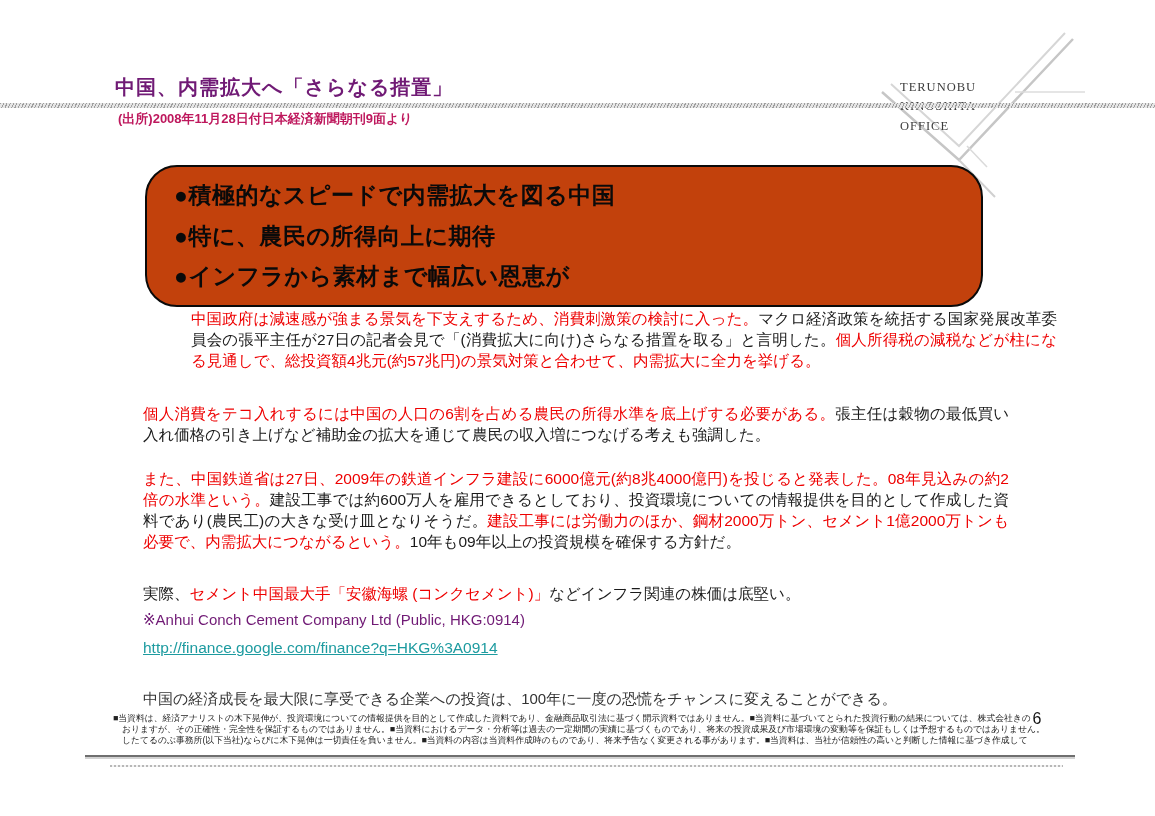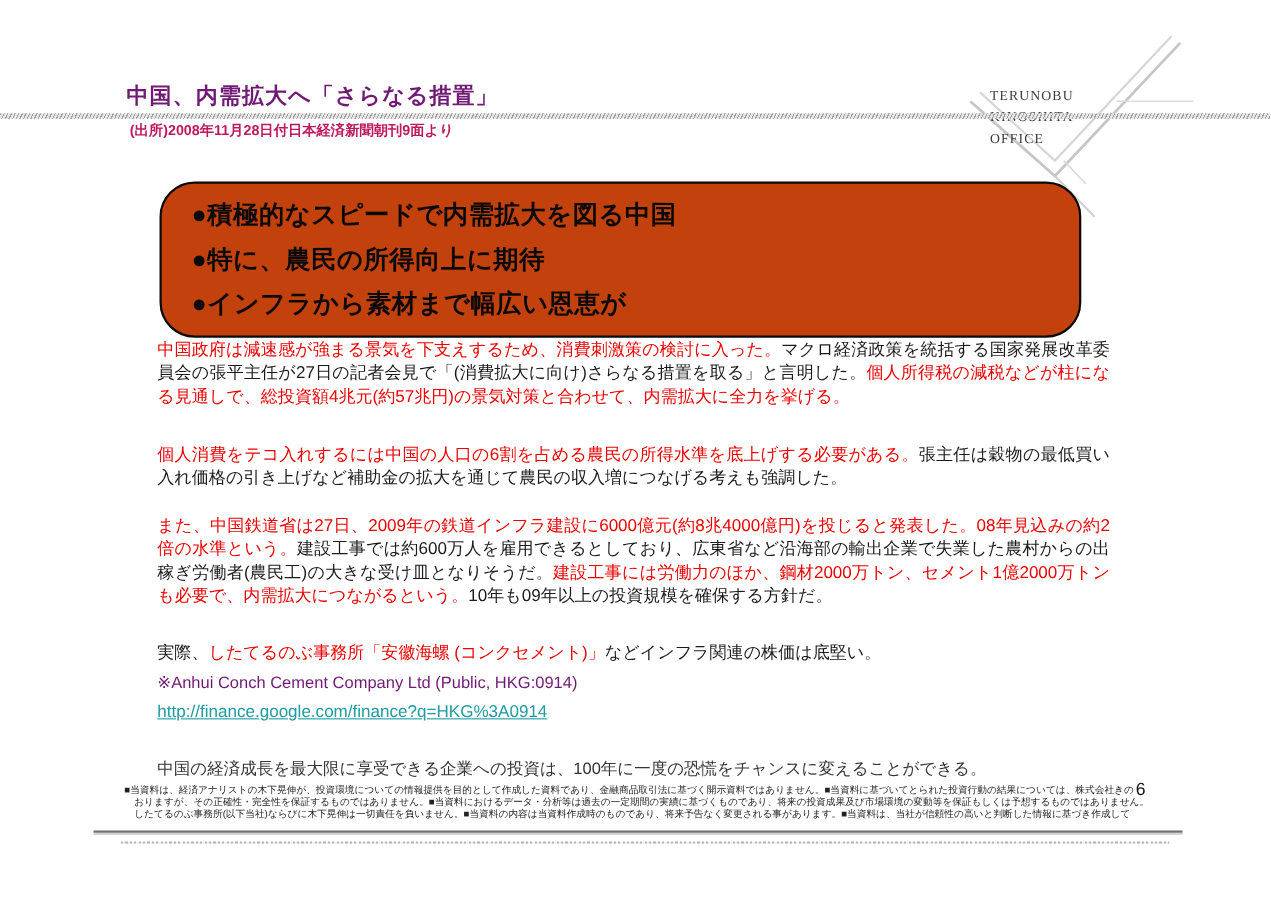--- a/index.html
+++ b/index.html
@@ -52,21 +52,21 @@
   .box-bullet{
     font-size:23px;font-weight:bold;color:#0a0a0a;
     letter-spacing:0.5px;white-space:nowrap;
   }
   
   .para{
     position:absolute;left:143px;width:866px;
     font-size:15.5px;line-height:21px;
     text-align:justify;
   }
-  .p1{top:308px;}
+  .p1{top:308px;margin-left:48px;}
   .p2{top:403px;}
   .p3{top:468px;}
   .p4{top:583px;}
   .seg-red{color:var(--red);}
   .seg-black{color:var(--black);}
   .note-line{
     position:absolute;left:143px;top:611px;
     font-size:15px;color:#701a75;white-space:nowrap;
   }
   .stock-link{
@@ -122,22 +122,22 @@
   <div class="source">(出所)2008年11月28日付日本経済新聞朝刊9面より</div>
 
   <div class="highlight-box">
       <div class="box-bullet">●積極的なスピードで内需拡大を図る中国</div>
       <div class="box-bullet">●特に、農民の所得向上に期待</div>
       <div class="box-bullet">●インフラから素材まで幅広い恩恵が</div>
     </div>
 
   <div class="para p1"><span class="seg-red">中国政府は減速感が強まる景気を下支えするため、消費刺激策の検討に入った。</span><span class="seg-black">マクロ経済政策を統括する国家発展改革委員会の張平主任が27日の記者会見で「(消費拡大に向け)さらなる措置を取る」と言明した。</span><span class="seg-red">個人所得税の減税などが柱になる見通しで、総投資額4兆元(約57兆円)の景気対策と合わせて、内需拡大に全力を挙げる。</span></div>
   <div class="para p2"><span class="seg-red">個人消費をテコ入れするには中国の人口の6割を占める農民の所得水準を底上げする必要がある。</span><span class="seg-black">張主任は穀物の最低買い入れ価格の引き上げなど補助金の拡大を通じて農民の収入増につなげる考えも強調した。</span></div>
-  <div class="para p3"><span class="seg-red">また、中国鉄道省は27日、2009年の鉄道インフラ建設に6000億元(約8兆4000億円)を投じると発表した。08年見込みの約2倍の水準という。</span><span class="seg-black">建設工事では約600万人を雇用できるとしており、広東省など沿海部の輸出企業で失業した農村からの出稼ぎ労働者(農民工)の大きな受け皿となりそうだ。</span><span class="seg-red">建設工事には労働力のほか、鋼材2000万トン、セメント1億2000万トンも必要で、内需拡大につながるという。</span><span class="seg-black">10年も09年以上の投資規模を確保する方針だ。</span></div>
-  <div class="para p4"><span class="seg-black">実際、</span><span class="seg-red">したてるのぶ事務所「安徽海螺 (コンクセメント)」</span><span class="seg-black">などインフラ関連の株価は底堅い。</span></div>
+  <div class="para p3"><span class="seg-red">また、中国鉄道省は27日、2009年の鉄道インフラ建設に6000億元(約8兆4000億円)を投じると発表した。08年見込みの約2倍の水準という。</span><span class="seg-black">建設工事では約600万人を雇用できるとしており、投資環境についての情報提供を目的として作成した資料であり(農民工)の大きな受け皿となりそうだ。</span><span class="seg-red">建設工事には労働力のほか、鋼材2000万トン、セメント1億2000万トンも必要で、内需拡大につながるという。</span><span class="seg-black">10年も09年以上の投資規模を確保する方針だ。</span></div>
+  <div class="para p4"><span class="seg-black">実際、</span><span class="seg-red">セメント中国最大手「安徽海螺 (コンクセメント)」</span><span class="seg-black">などインフラ関連の株価は底堅い。</span></div>
 
   <div class="note-line">※Anhui Conch Cement Company Ltd (Public, HKG:0914)</div>
   <a class="stock-link">http://finance.google.com/finance?q=HKG%3A0914</a>
   <div class="closing-line">中国の経済成長を最大限に享受できる企業への投資は、100年に一度の恐慌をチャンスに変えることができる。</div>
 
   <div class="footer-disclaimer">
       <div class="disclaimer-line">■当資料は、経済アナリストの木下晃伸が、投資環境についての情報提供を目的として作成した資料であり、金融商品取引法に基づく開示資料ではありません。■当資料に基づいてとられた投資行動の結果については、株式会社きの</div>
       <div class="disclaimer-line">おりますが、その正確性・完全性を保証するものではありません。■当資料におけるデータ・分析等は過去の一定期間の実績に基づくものであり、将来の投資成果及び市場環境の変動等を保証もしくは予想するものではありません。</div>
       <div class="disclaimer-line">したてるのぶ事務所(以下当社)ならびに木下晃伸は一切責任を負いません。■当資料の内容は当資料作成時のものであり、将来予告なく変更される事があります。■当資料は、当社が信頼性の高いと判断した情報に基づき作成して</div>
     </div>

